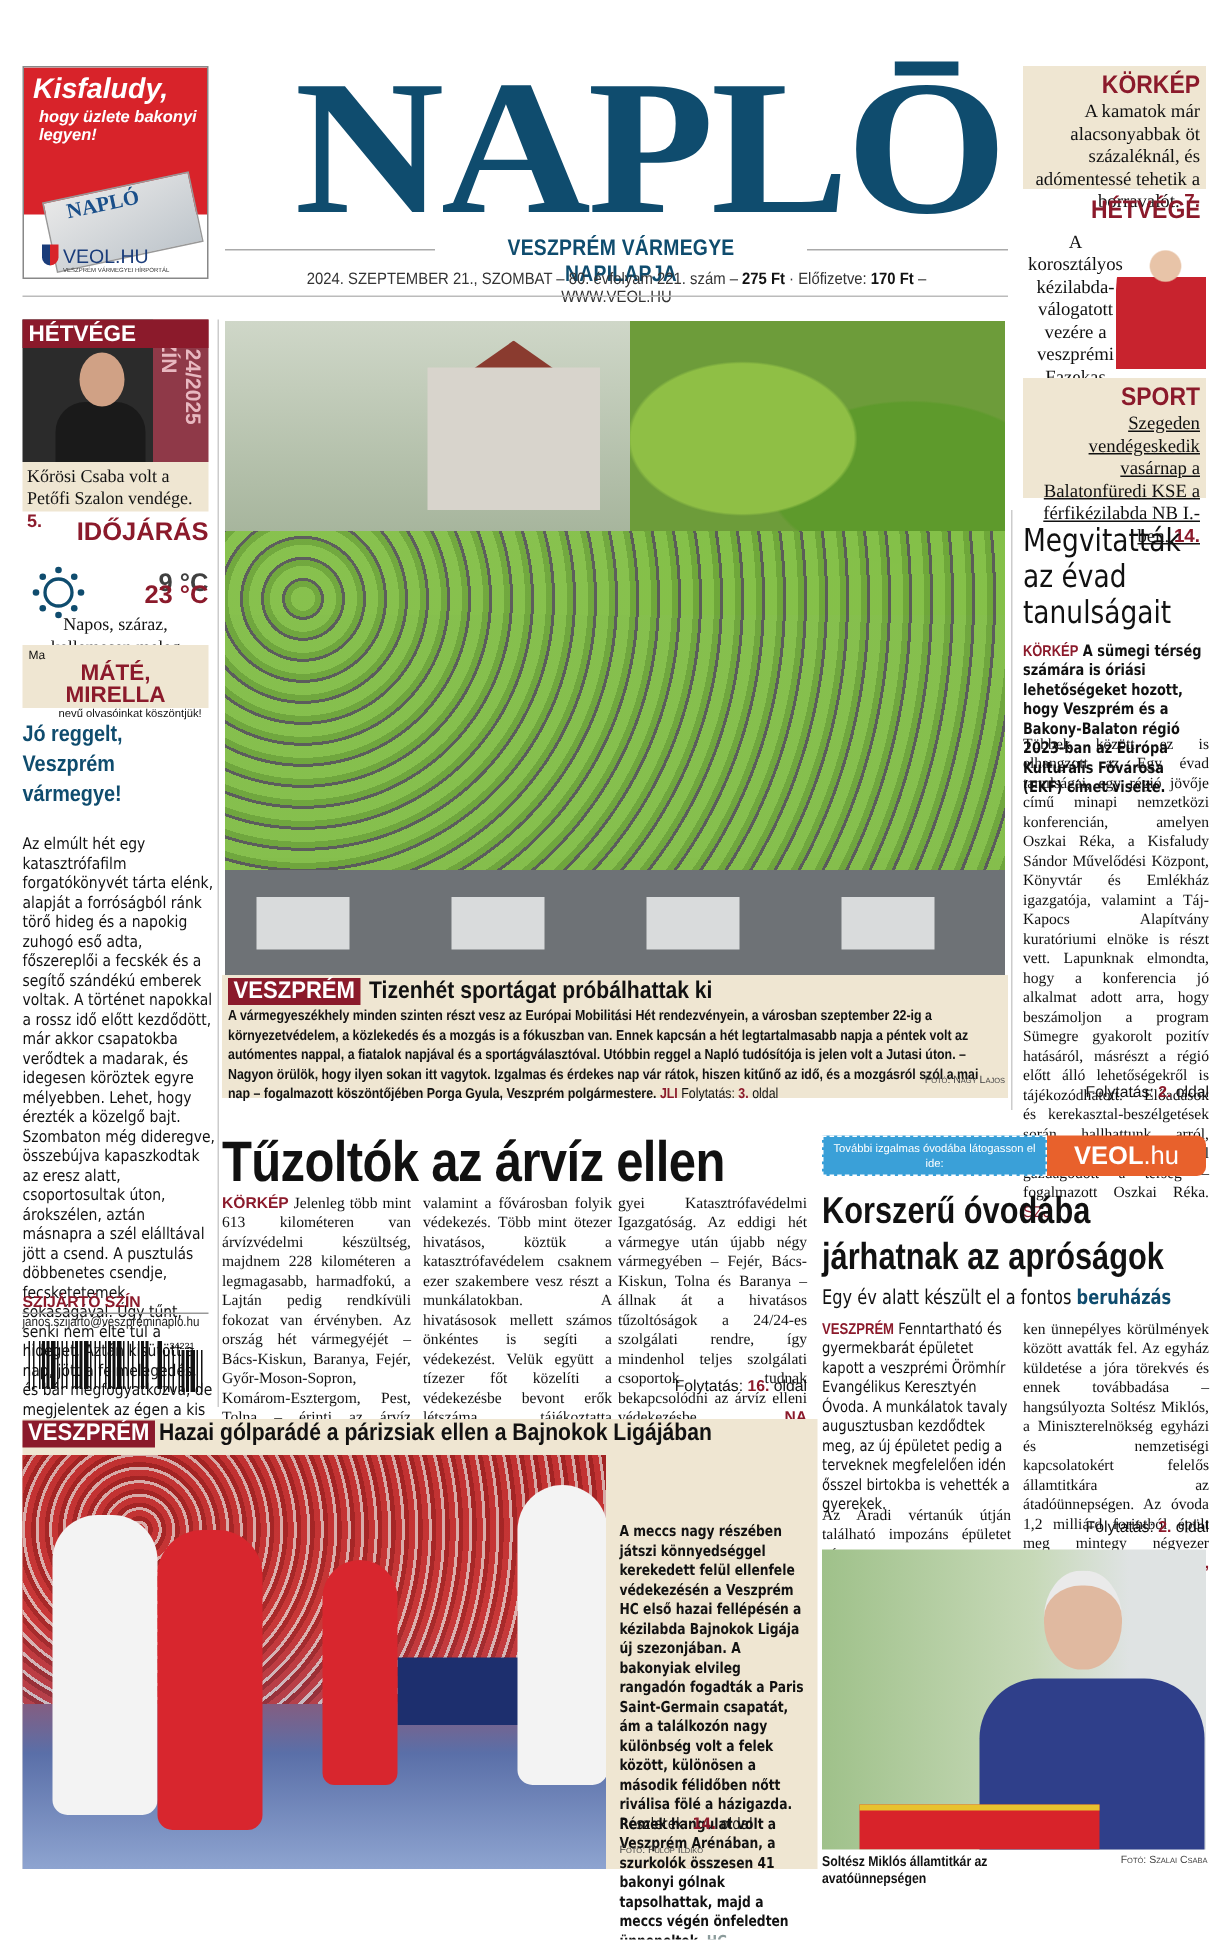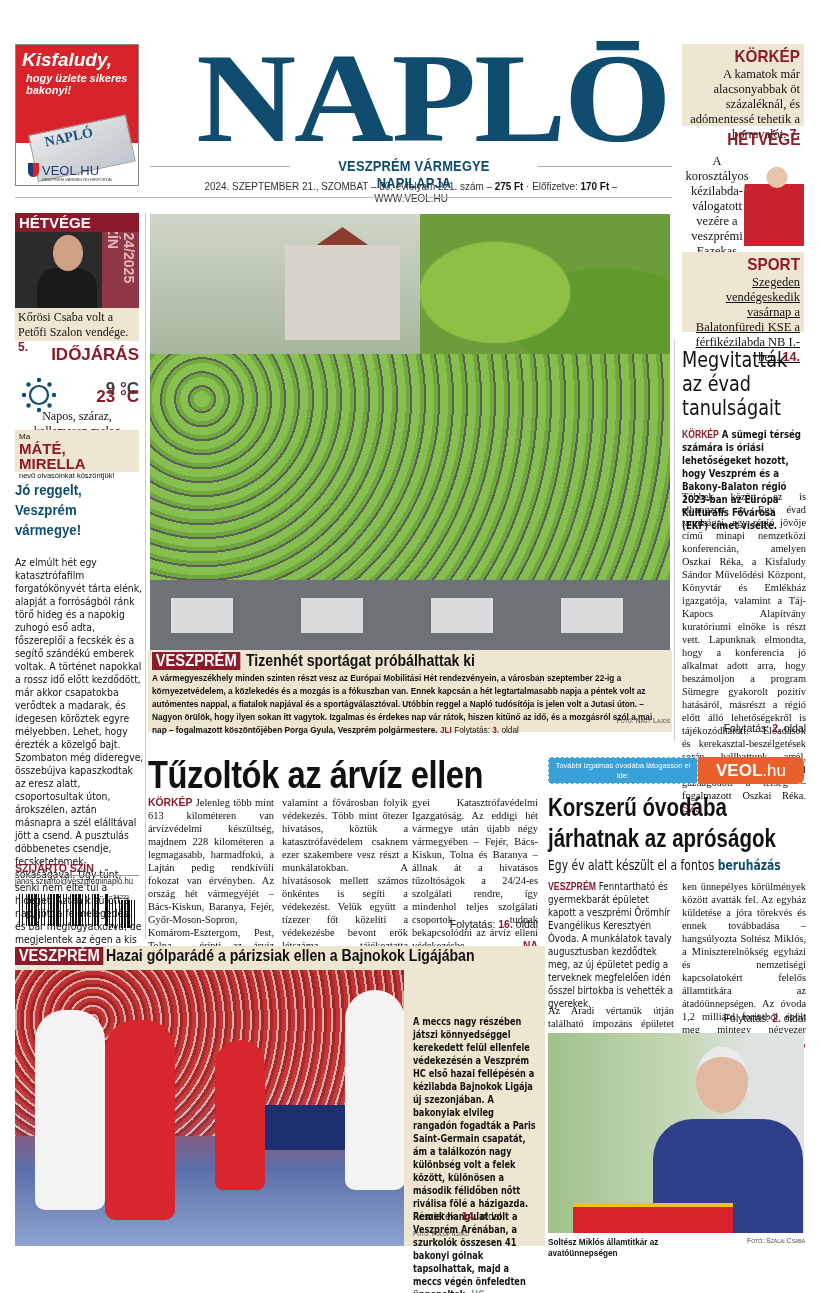--- a/index.html
+++ b/index.html
@@ -53,22 +53,22 @@
 
   #weather { left: 15px; top: 345px; width: 124px; height: 85px; }
   #weather .title { position:absolute; right: 0; top: 0; font: bold 17px "Liberation Sans", sans-serif; color: #8b1a2b; }
   #weather .t1 { position:absolute; right: 0; top: 34px; font: bold 17px "Liberation Sans", sans-serif; color: #404040; }
   #weather .t2 { position:absolute; right: 0; top: 42px; font: bold 17px "Liberation Sans", sans-serif; color: #8b1a2b; }
   #weather .sun { position:absolute; left: 4px; top: 30px; width: 40px; height: 40px; }
   #weather p { position:absolute; left:0; top: 64px; width: 124px; font: 12px/15px "Liberation Serif", serif; text-align: center; }
 
   #nameday { left: 15px; top: 430px; width: 124px; height: 42px; padding: 2px 4px; }
   #nameday .ma { font: 8px "Liberation Sans", sans-serif; }
-  #nameday .names { font: bold 15px/15px "Liberation Sans", sans-serif; color: #8b1a2b; }
-  #nameday .greet { font: 7.5px "Liberation Sans", sans-serif; }
+  #nameday .names { font: bold 15px/15px "Liberation Sans", sans-serif; color: #8b1a2b; text-align: center; }
+  #nameday .greet { font: 7.5px "Liberation Sans", sans-serif; margin-left: 20px; }
 
   #editorial-title { left: 15px; top: 480px; width: 130px; font: bold 15px/20px "Liberation Sans", sans-serif; color: #0f4c6e; transform: scaleX(0.88); transform-origin: left; }
   #editorial-body { left: 15px; top: 556px; width: 130px; font: 10.8px/13px "DejaVu Sans", sans-serif; transform: scaleX(0.86); transform-origin: left; width: 150px; }
   #editorial-author { left: 15px; top: 862px; width: 124px; font: bold 10.5px "Liberation Sans", sans-serif; color: #8b1a2b; border-bottom: 1px solid #999; padding-bottom: 1px; }
   #editorial-email { left: 15px; top: 876px; width: 150px; font: 9px "Liberation Sans", sans-serif; color: #222; transform: scaleX(0.86); transform-origin: left; }
   #barcode { left: 17px; top: 892px; width: 120px; height: 40px; }
   #col-rule-left { left: 145px; top: 213px; width: 1px; height: 725px; background: #ccc; }
   #col-rule-right { left: 674px; top: 340px; width: 1px; height: 400px; background: #ccc; }
 
   
@@ -142,21 +142,21 @@
   #hb-cont { left: 413px; top: 1210px; width: 150px; font: 10.5px "DejaVu Sans", sans-serif; transform: scaleX(0.85); transform-origin: left; }
   #hb-cont b { color: #8b1a2b; }
   #hb-credit { left: 413px; top: 1230px; width: 120px; font: 7px "Liberation Sans", sans-serif; font-variant: small-caps; color:#444; }
 </style>
 </head>
 <body>
 
 <div id="ad-box" class="abs">
   <div class="ad-top"></div>
   <div class="ad-line1">Kisfaludy,</div>
-  <div class="ad-line2">hogy üzlete sikeres bakonyi!</div>
+  <div class="ad-line2">hogy üzlete bakonyi legyen!</div>
   <div class="ad-paper">
       <span>NAPLÓ</span>
     </div>
   <div class="ad-shield"></div>
   <div class="ad-logo">VEOL.HU</div>
   <div class="ad-sub">VESZPRÉM VÁRMEGYEI HÍRPORTÁL</div>
 </div>
 
 <div id="masthead-title" class="abs">NAPLŌ</div>
 <div id="masthead-rule-left" class="abs"></div>

